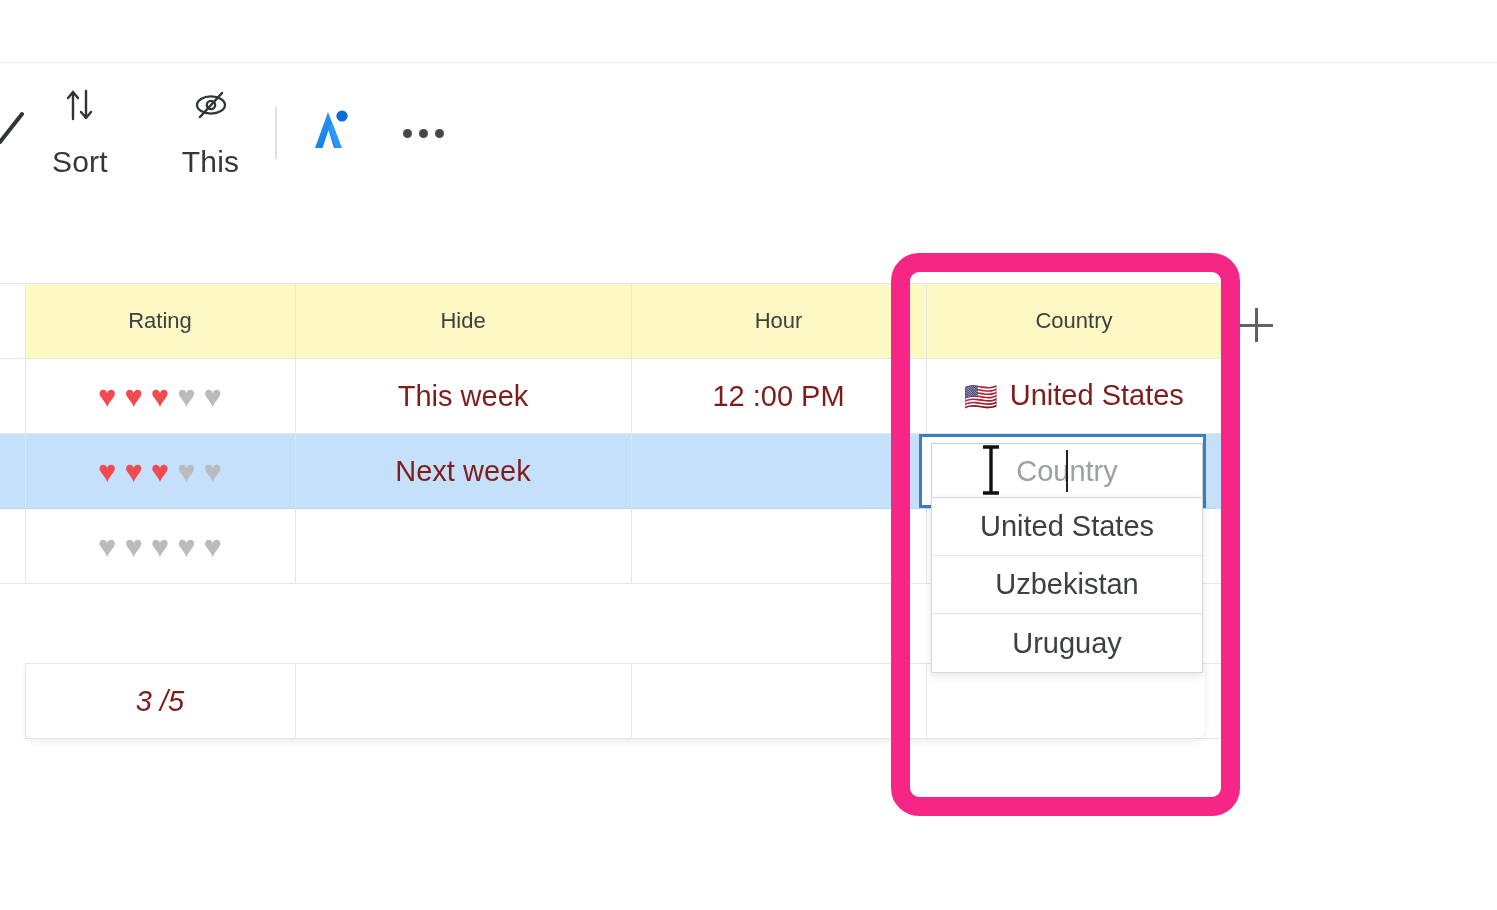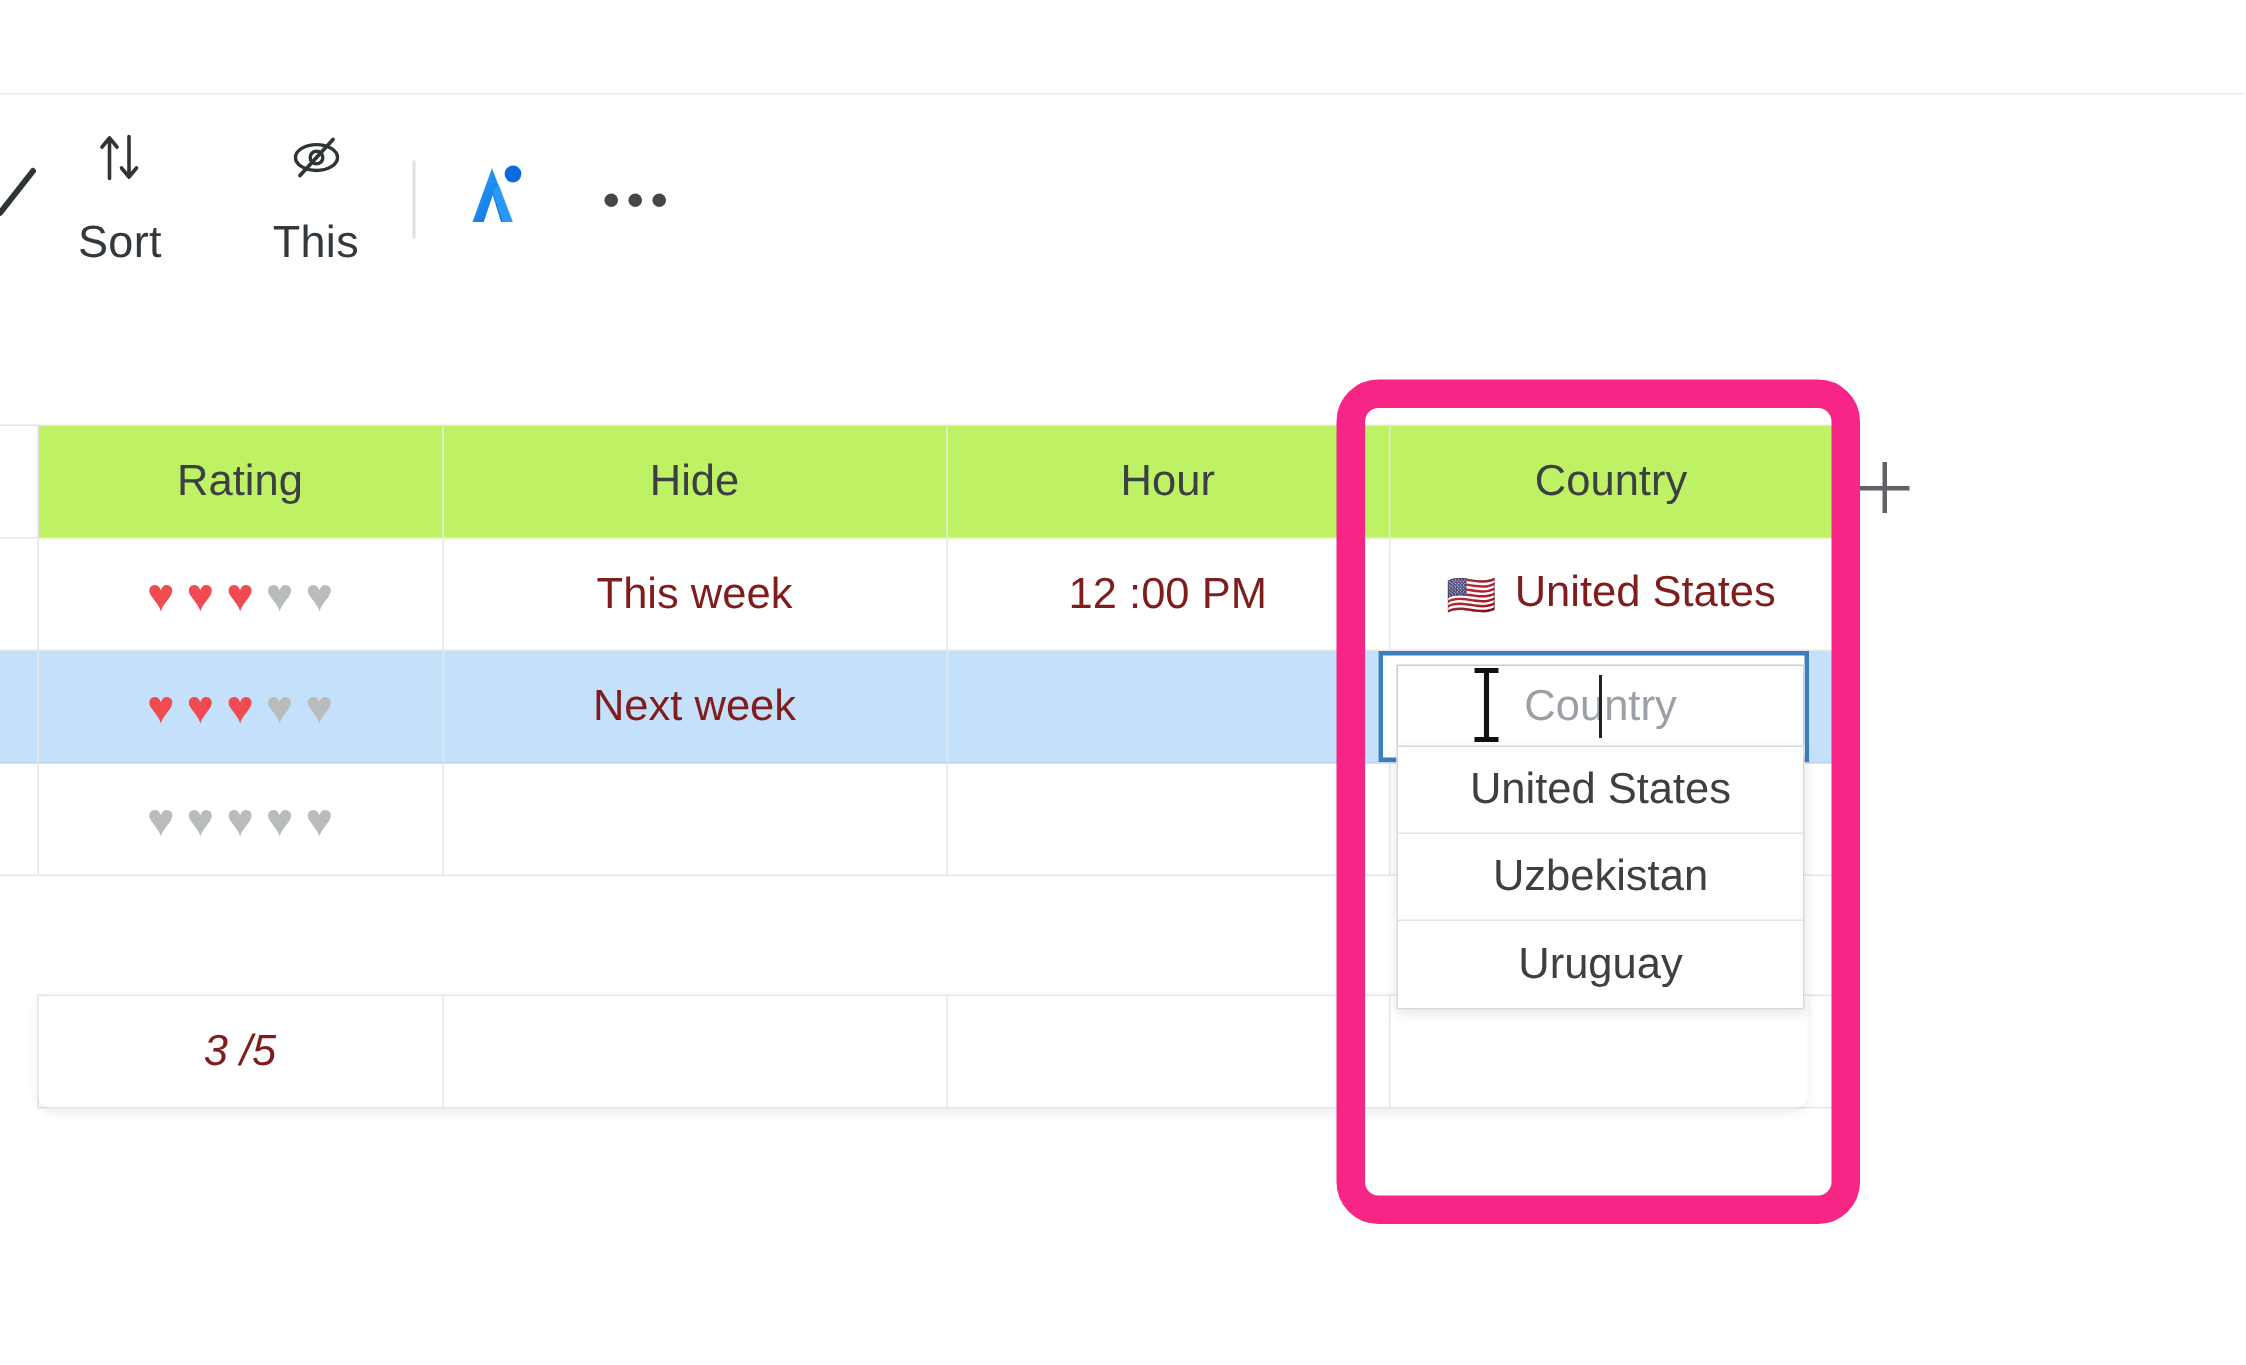--- a/index.html
+++ b/index.html
@@ -43,21 +43,21 @@
     border: 1px solid #e6e6e6;
     height: 75px; padding: 0;
     text-align: center; vertical-align: middle;
     font-weight: normal;
   }
   .col-pad   { width: 25px; border-left: none !important; }
   .col-rating{ width: 270px; }
   .col-week  { width: 336px; }
   .col-hour  { width: 295px; }
   .col-country { width: 296px; }
-  .hdr { font-size: 29px; color: #3c4043; background: #bef264; }
+  .hdr { font-size: 22px; color: #3c4043; background: #fef9c3; }
   .cellv { font-size: 29px; color: #7f1d1d; }
   .row-sel td { background: #c5e0fb; border-top-color:#b9d8f6; border-bottom-color:#b9d8f6; }
   .row-sel .col-pad { background: #c5e0fb; }
   .hearts { display: flex; align-items: center; justify-content: center; gap: 8px; }
   .heart { font-size: 31px; line-height: 1; }
   .heart.on  { color: #ef4b51; }
   .heart.off { color: #b9bcbd; }
 
   
   .spacer-row td { height: 80px; border: none !important; background: #fff; }

